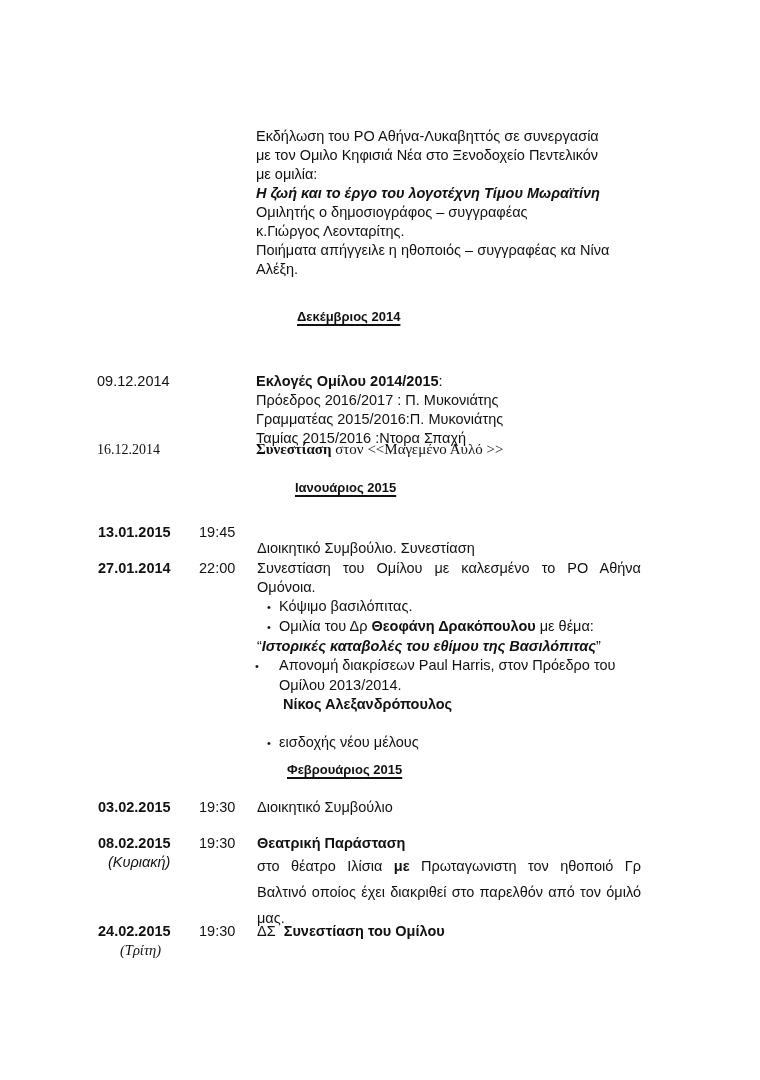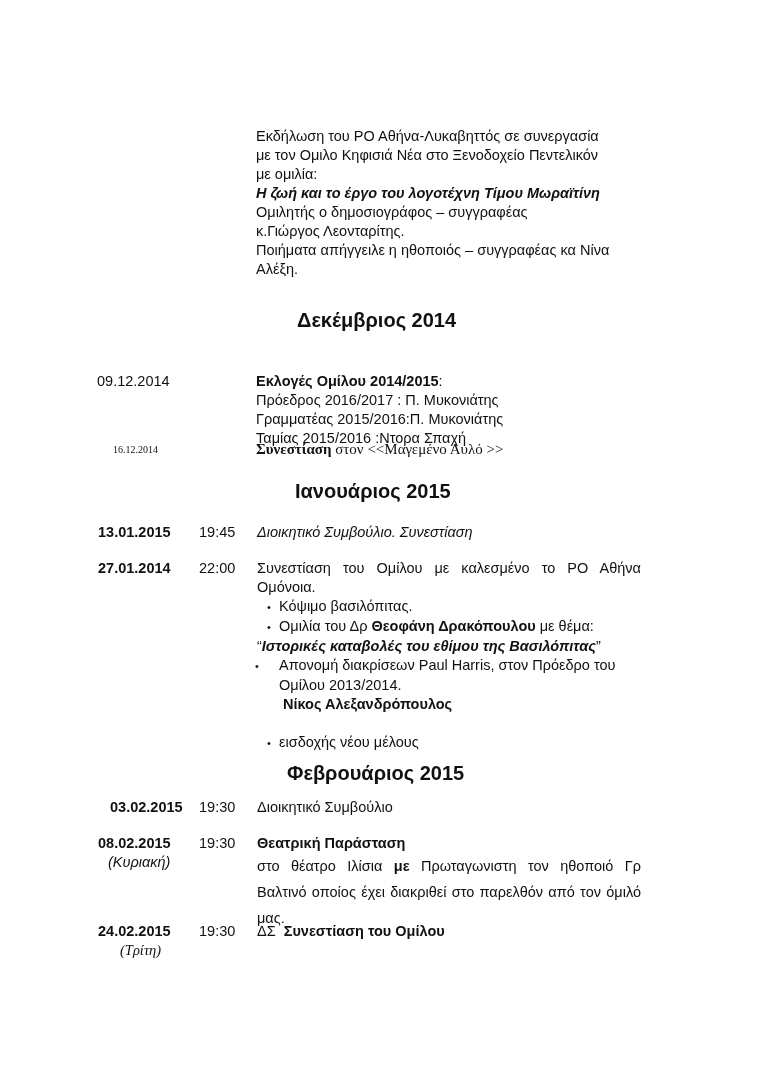--- a/index.html
+++ b/index.html
@@ -4,21 +4,21 @@
 <style>
   html, body { margin: 0; padding: 0; background: #ffffff; }
   body { width: 760px; height: 1080px; position: relative; overflow: hidden;
          font-family: "Liberation Sans", sans-serif; color: #111; font-size: 14.5px; }
   .abs { position: absolute; }
   .line { white-space: nowrap; line-height: 19px; }
   .serif { font-family: "Liberation Serif", serif; font-size: 15px; }
   .b { font-weight: bold; }
   .bi { font-weight: bold; font-style: italic; }
   .i { font-style: italic; }
-  .heading { font-weight: bold; font-size: 20px; text-underline-offset: 3px; text-decoration-thickness: 2px; }
+  .heading { font-weight: bold; font-size: 13px; text-decoration: underline; text-underline-offset: 3px; text-decoration-thickness: 2px; }
   .date { font-weight: bold; width: 90px; }
   .date.plain { font-weight: normal; }
   .time { width: 40px; }
   .justify { text-align: justify; white-space: normal; }
   .bullet { padding-left: 10px; }
   .bullet::before { content: "\2022"; display: inline-block; width: 12px; font-size: 11px; }
 </style>
 </head>
 <body>
 
@@ -39,53 +39,53 @@
   <div class="abs line date plain" style="left:0; top:0;">09.12.2014</div>
   <div class="abs" style="left:159px; top:0; width:400px;">
     <div class="line"><span class="b">Εκλογές Ομίλου 2014/2015</span><span>:</span></div>
     <div class="line">Πρόεδρος 2016/2017 : Π. Μυκονιάτης</div>
     <div class="line">Γραμματέας 2015/2016:Π. Μυκονιάτης</div>
     <div class="line">Ταμίας 2015/2016 :Ντορα Σπαχή</div>
   </div>
 </div>
 
 <div class="abs" style="left:97px; top:440px; width:560px;">
-  <div class="abs line serif" style="left:16px; top:0; font-size:10px;">16.12.2014</div>
+  <div class="abs line serif" style="left:0; top:0; font-size:14px;">16.12.2014</div>
   <div class="abs line serif" style="left:159px; top:0;">
     <span class="b">Συνεστίαση</span><span> στον &lt;&lt;Μαγεμένο Αυλό &gt;&gt;</span>
   </div>
 </div>
 
 <div class="abs heading" style="left:295px; top:480px;">Ιανουάριος  2015</div>
 
 <div class="abs" style="left:98px; top:523px; width:560px;">
   <div class="abs line date" style="left:0; top:0;">13.01.2015</div>
   <div class="abs line time" style="left:101px; top:0;">19:45</div>
-  <div class="abs line" style="left:159px; top:0;font-style:italic;">Διοικητικό Συμβούλιο. Συνεστίαση</div>
+  <div class="abs line" style="left:159px; top:16px;">Διοικητικό Συμβούλιο. Συνεστίαση</div>
 </div>
 
 <div class="abs" style="left:98px; top:559px; width:560px;">
   <div class="abs line date" style="left:0; top:0;">27.01.2014</div>
   <div class="abs line time" style="left:101px; top:0;">22:00</div>
   <div class="abs" style="left:159px; top:0; width:384px;">
     <div class="line justify" style="text-align-last:left;">Συνεστίαση του Ομίλου με καλεσμένο το ΡΟ Αθήνα Ομόνοια.</div>
     <div class="line bullet">Κόψιμο βασιλόπιτας.</div>
     <div class="line bullet"><span>Ομιλία του Δρ </span><span class="b">Θεοφάνη Δρακόπουλου</span><span> με θέμα:</span></div>
     <div class="line"><span>“</span><span class="bi">Ιστορικές καταβολές του εθίμου της Βασιλόπιτας</span><span>”</span></div>
     <div class="bullet" style="line-height:19px; padding-left:22px; text-indent:-12px;"><span>Απονομή διακρίσεων Paul Harris, στον Πρόεδρο του Ομίλου 2013/2014.</span></div>
     <div class="line b" style="padding-left:26px;">Νίκος Αλεξανδρόπουλος</div>
     <div class="line" style="height:19px;"></div>
     <div class="line bullet">εισδοχής νέου μέλους</div>
   </div>
 </div>
 
 <div class="abs heading" style="left:287px; top:762px;">Φεβρουάριος  2015</div>
 
 <div class="abs" style="left:98px; top:798px; width:560px;">
-  <div class="abs line date" style="left:12px; top:0;">03.02.2015</div>
+  <div class="abs line date" style="left:0; top:0;">03.02.2015</div>
   <div class="abs line time" style="left:101px; top:0;">19:30</div>
   <div class="abs line" style="left:159px; top:0;">Διοικητικό Συμβούλιο</div>
 </div>
 
 <div class="abs" style="left:98px; top:834px; width:560px;">
   <div class="abs line date" style="left:0; top:0;">08.02.2015</div>
   <div class="abs line i" style="left:10px; top:19px;">(Κυριακή)</div>
   <div class="abs line time" style="left:101px; top:0;">19:30</div>
   <div class="abs" style="left:159px; top:0; width:384px;">
     <div class="line b">Θεατρική Παράσταση</div>

